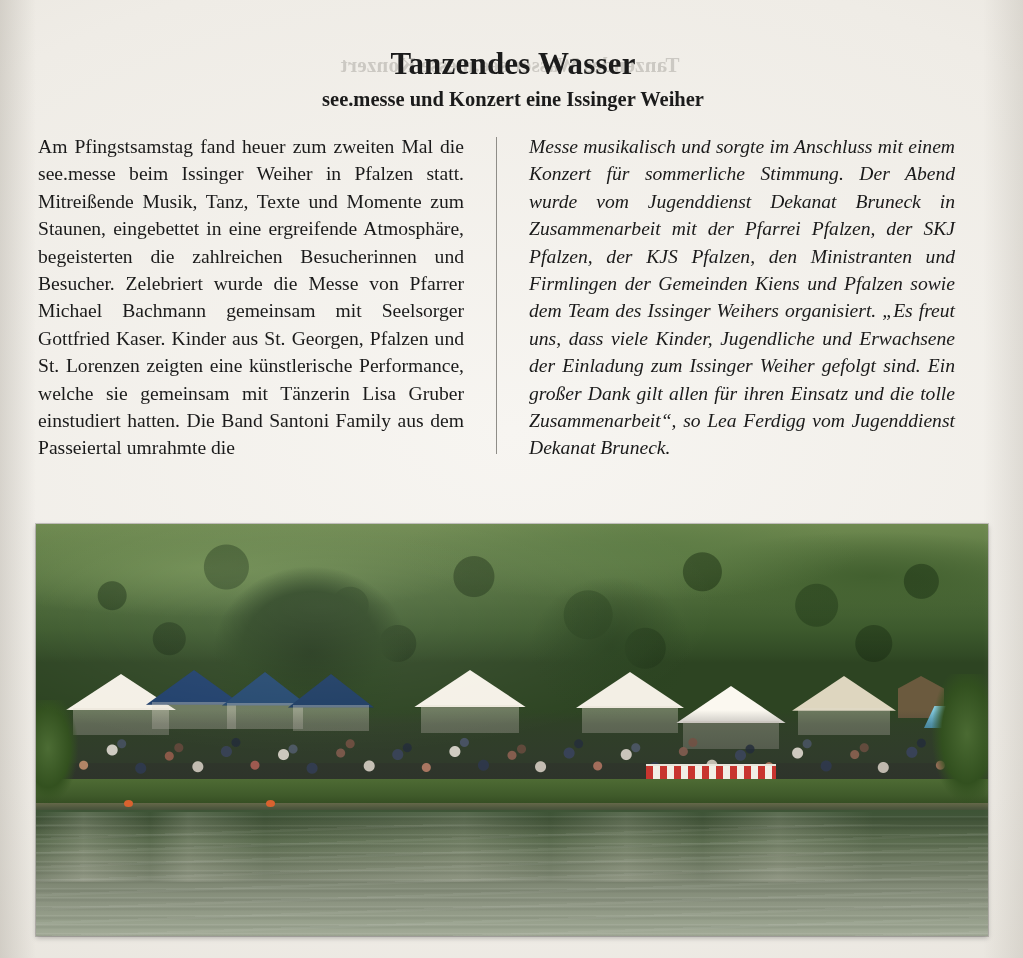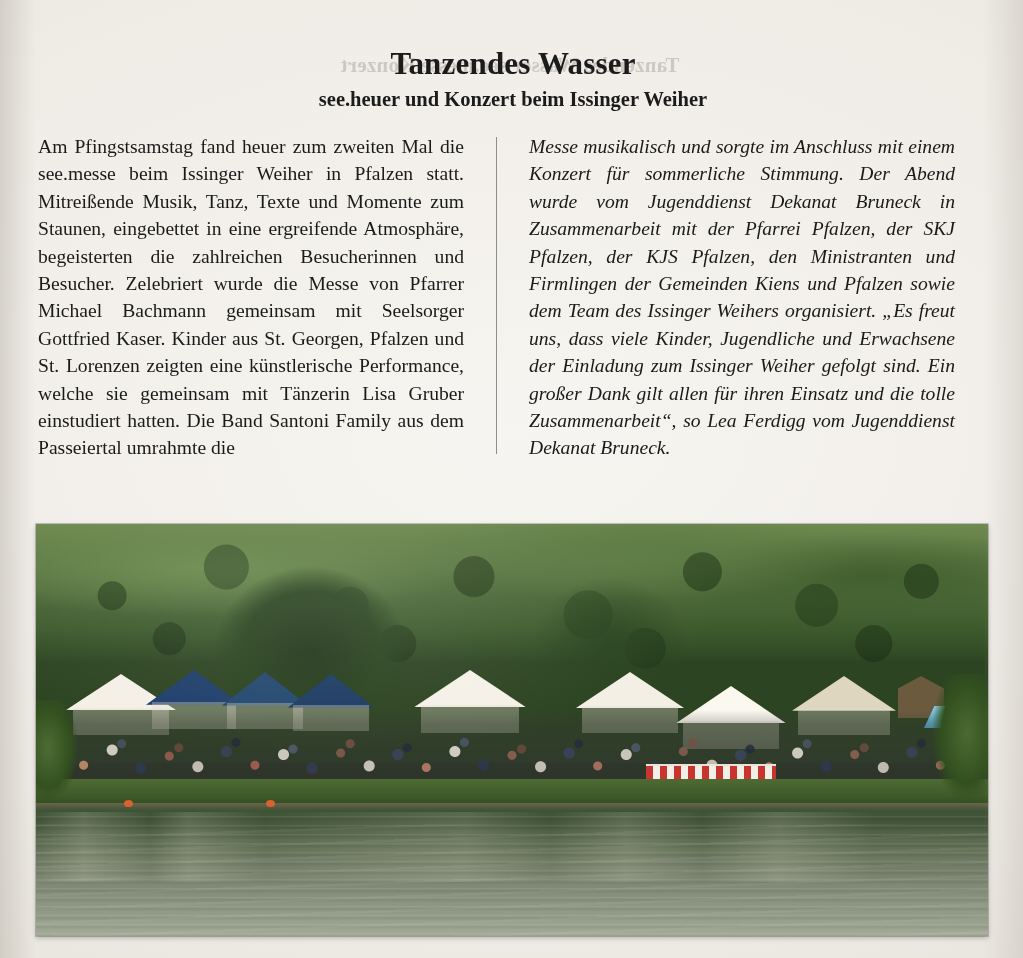--- a/index.html
+++ b/index.html
@@ -307,21 +307,21 @@
 </head>
 <body>
 
 <div class="page">
 
   <div class="bleed">Tanzendes Wasser see.messe Konzert</div>
 
   <div class="content">
 
     <h1 class="headline">Tanzendes Wasser</h1>
-    <h2 class="subhead">see.heuer und Konzert beim Issinger Weiher</h2>
+    <h2 class="subhead">see.messe und Konzert eine Issinger Weiher</h2>
 
     <div class="columns">
       <div class="col col-left">
         <p>Am Pfingstsamstag fand heuer zum zweiten Mal die see.messe beim Issinger Weiher in Pfalzen statt. Mitreißende Musik, Tanz, Texte und Momente zum Staunen, eingebettet in eine ergreifende Atmosphäre, begeisterten die zahlreichen Besucherinnen und Besucher. Zelebriert wurde die Messe von Pfarrer Michael Bachmann gemeinsam mit Seelsorger Gottfried Kaser. Kinder aus St. Georgen, Pfalzen und St. Lorenzen zeigten eine künstlerische Performance, welche sie gemeinsam mit Tänzerin Lisa Gruber einstudiert hatten. Die Band Santoni Family aus dem Passeiertal umrahmte die</p>
       </div>
       <div class="col-divider"></div>
       <div class="col col-right">
         <p>Messe musikalisch und sorgte im Anschluss mit einem Konzert für sommerliche Stimmung. Der Abend wurde vom Jugenddienst Dekanat Bruneck in Zusammenarbeit mit der Pfarrei Pfalzen, der SKJ Pfalzen, der KJS Pfalzen, den Ministranten und Firmlingen der Gemeinden Kiens und Pfalzen sowie dem Team des Issinger Weihers organisiert. „Es freut uns, dass viele Kinder, Jugendliche und Erwachsene der Einladung zum Issinger Weiher gefolgt sind. Ein großer Dank gilt allen für ihren Einsatz und die tolle Zusammenarbeit“, so Lea Ferdigg vom Jugenddienst Dekanat Bruneck.</p>
       </div>
     </div>

